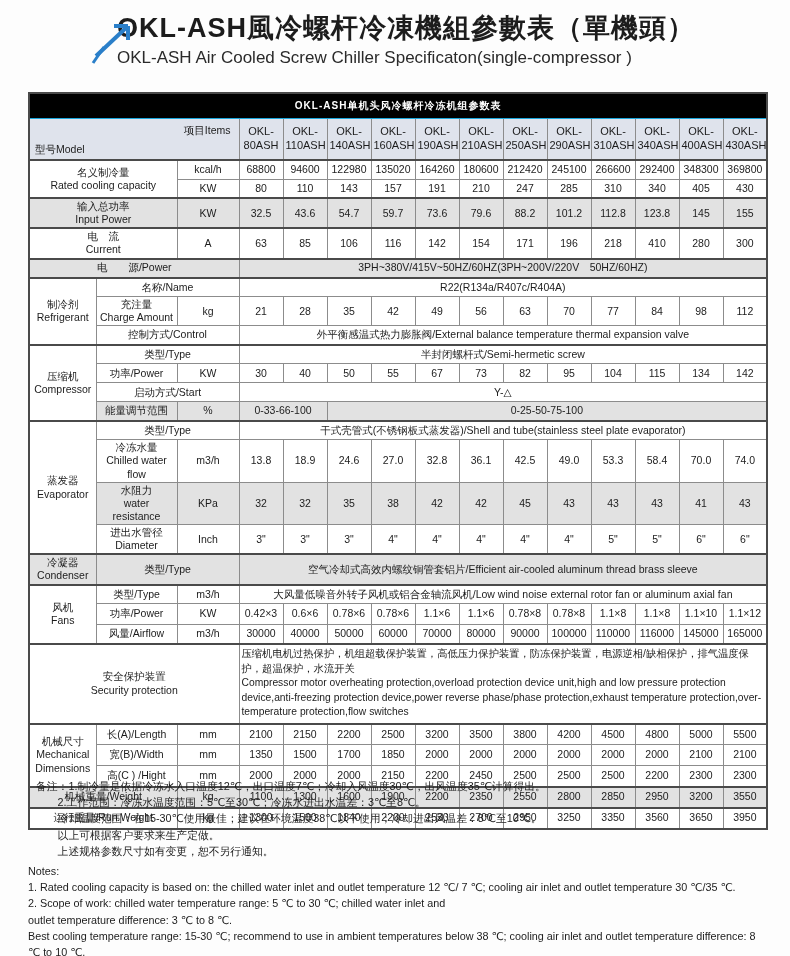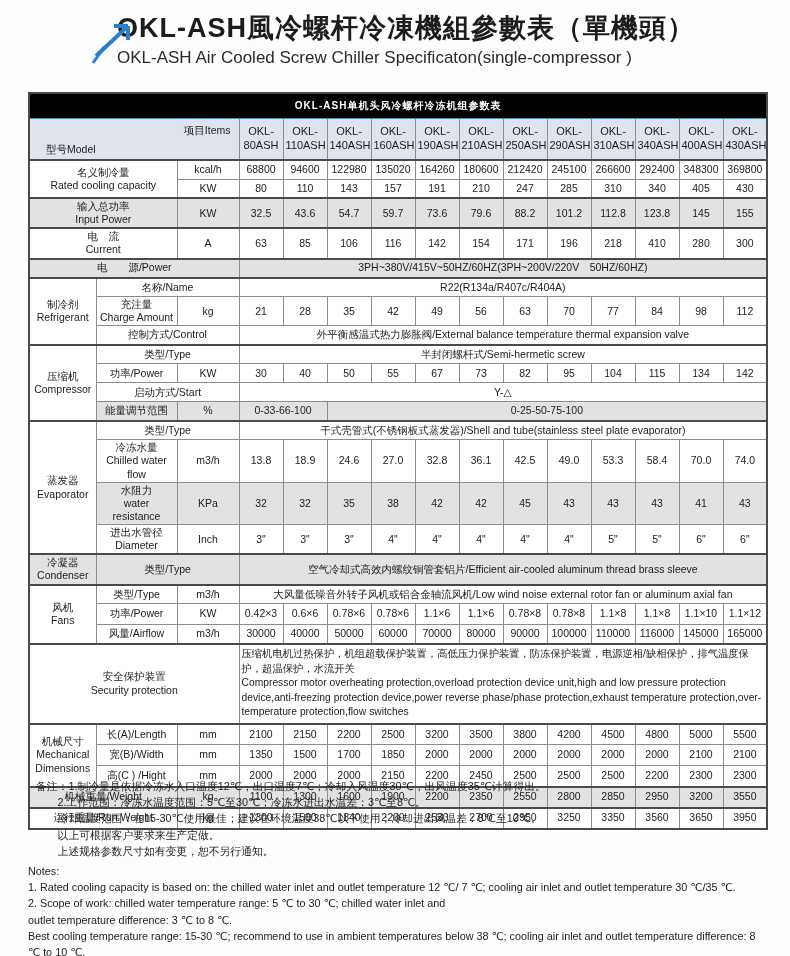--- a/index.html
+++ b/index.html
@@ -39,21 +39,21 @@
   td.first{border-left:2px solid #4a4a4a;}
   td.left{text-align:left;padding:3px 6px;}
   
   td.corner{
     position:relative;padding:0;
     background:
       linear-gradient(to bottom right,
         rgba(0,0,0,0) calc(50% - 0.7px), #7d7d7d calc(50% - 0.7px),
         #7d7d7d calc(50% + 0.7px), rgba(0,0,0,0) calc(50% + 0.7px)) #dfe3ec;
   }
-  td.corner .model{position:absolute;left:16px;bottom:3px;font-size:10.5px;}
+  td.corner .model{position:absolute;left:5px;bottom:3px;font-size:10.5px;}
   td.corner .items{position:absolute;right:8px;top:5px;font-size:10.5px;}
   
   .h19{height:19px}.h21{height:21px}.h30{height:22px}.h17{height:21px}.h84{height:80px}
   .sec-text{font-size:10.3px;line-height:1.42;text-align:left;}
   
   .notes{position:absolute;left:28px;top:778px;width:740px;font-size:10.8px;line-height:1.5;}
   .notes .zh{white-space:pre-wrap;margin-left:8px;}
   .notes .en{white-space:pre-wrap;margin-top:4px;}
 </style>
 </head>

